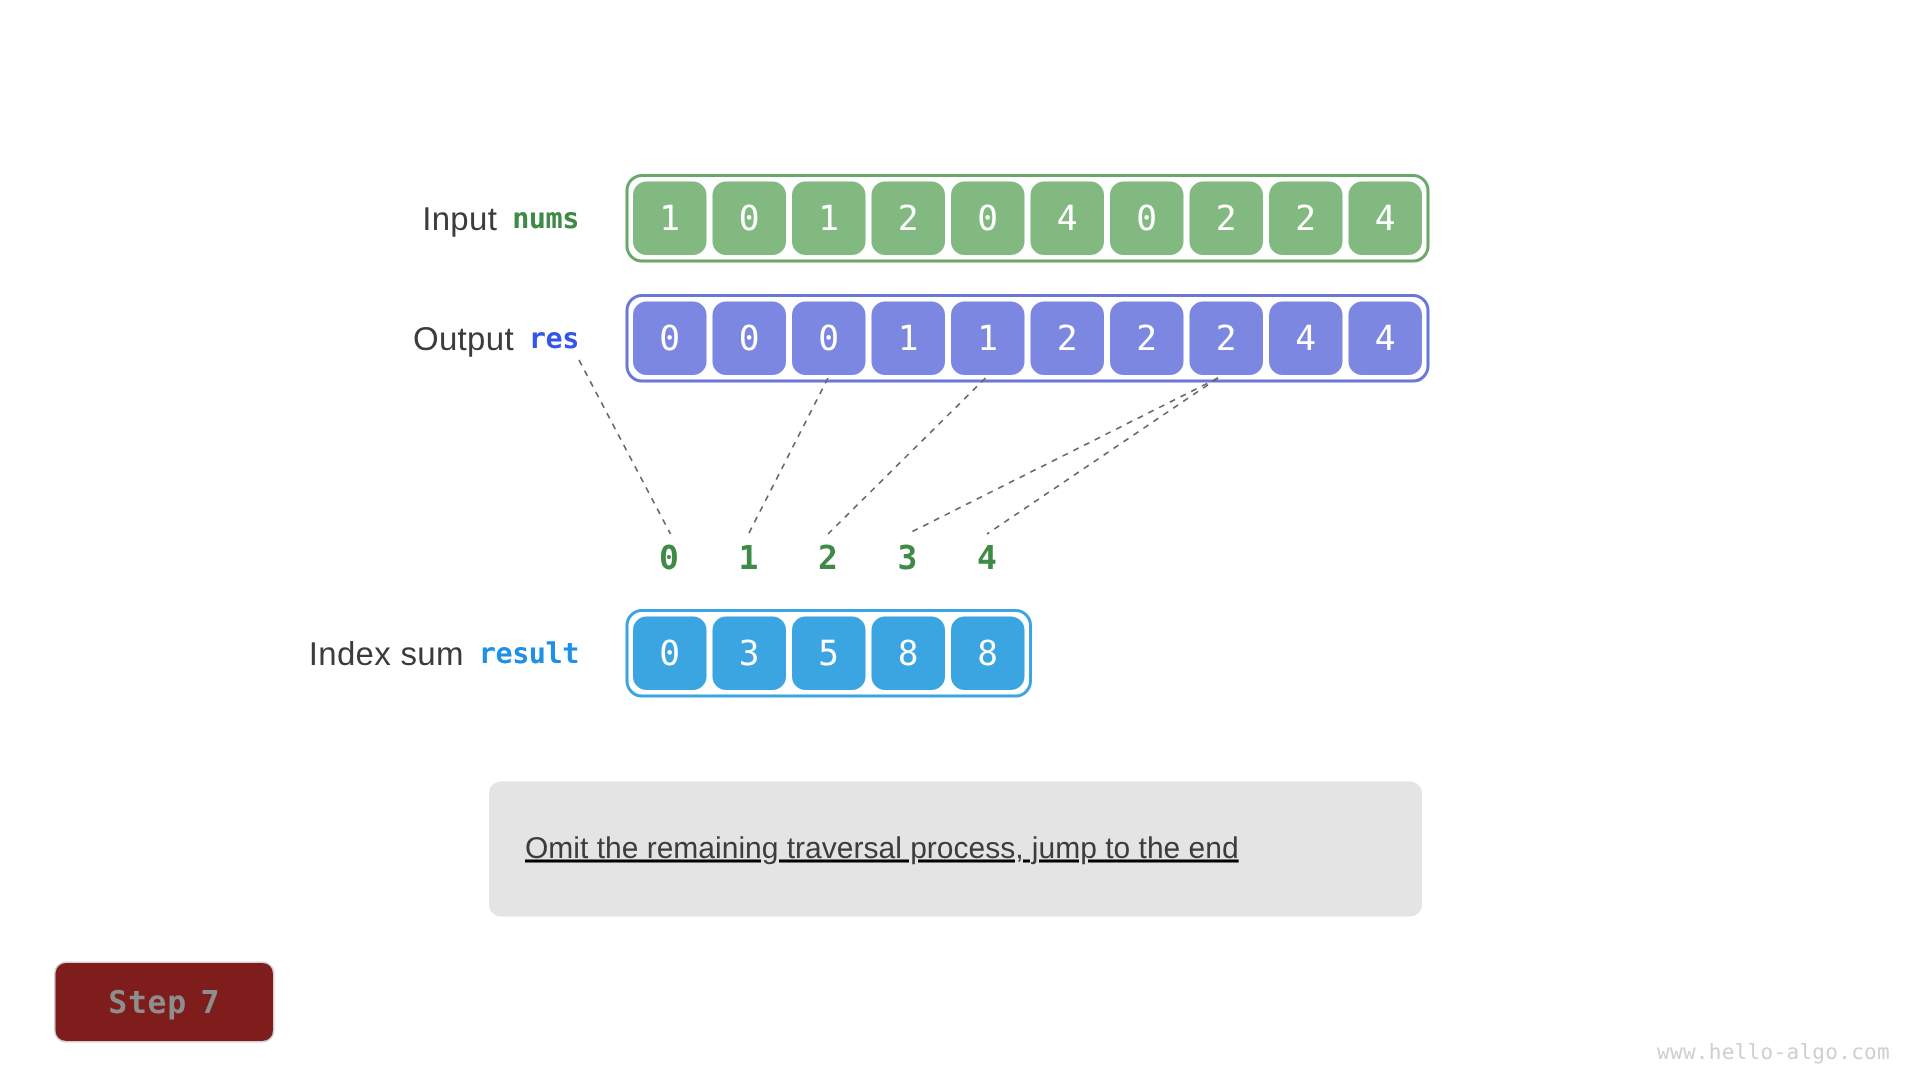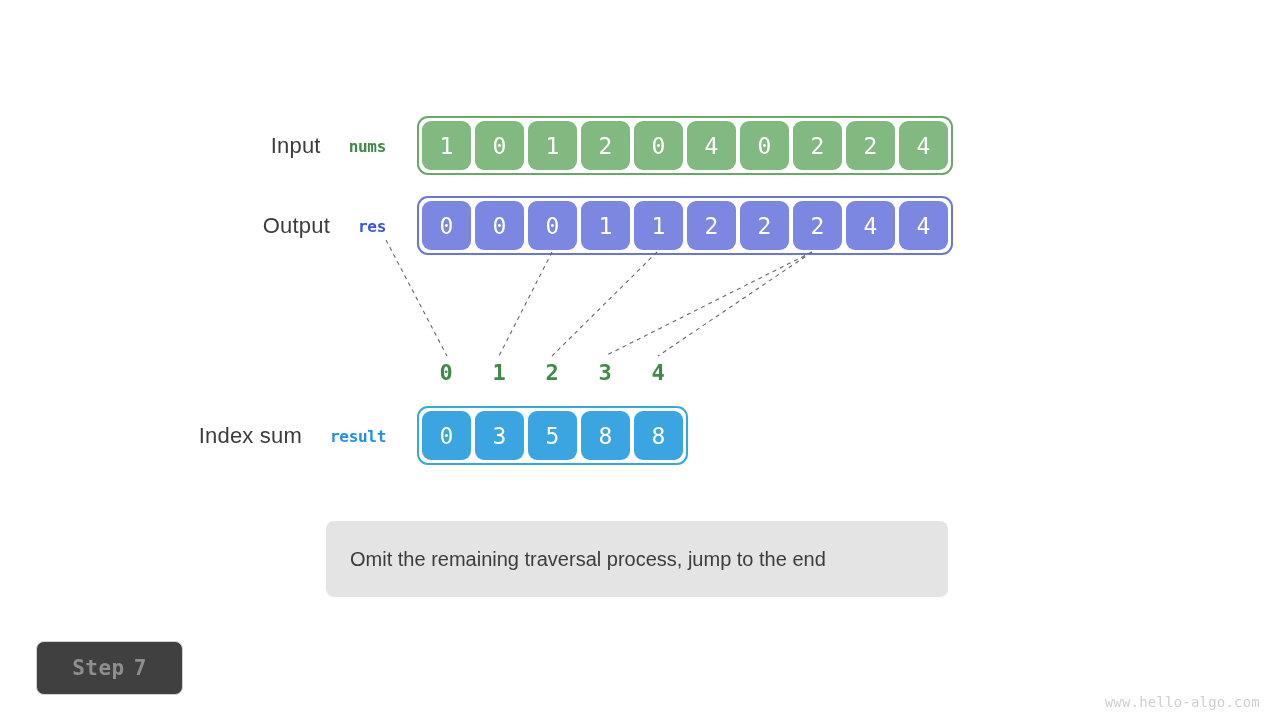--- a/index.html
+++ b/index.html
@@ -17,33 +17,33 @@
   }
 
   .stage { position: absolute; inset: 0; }
 
   
   .row-label {
     position: absolute;
     display: flex;
     align-items: center;
     justify-content: flex-end;
-    gap: 28px;
+    gap: 10px;
     white-space: nowrap;
     height: 30px;
   }
   .lbl-text {
     font-family: "Liberation Sans", sans-serif;
     font-size: 22px;
     color: #3c3c3c;
     letter-spacing: 0.2px;
   }
   .lbl-var {
     font-family: "DejaVu Sans Mono", monospace;
-    font-size: 16px;
+    font-size: 19px;
     font-weight: bold;
     letter-spacing: -0.3px;
   }
   .var-green { color: #3f8a46; }
   .var-blue  { color: #3355e8; }
   .var-cyan  { color: #1e90e8; }
 
   
   .array-box {
     position: absolute;
@@ -97,29 +97,30 @@
     width: 1280px; height: 720px;
     pointer-events: none;
   }
 
   
   .caption-box {
     position: absolute;
     left: 326px;
     top: 521px;
     width: 622px;
-    height: 76px;
+    height: 90px;
     background: #e4e4e4;
     border-radius: 8px;
     display: flex;
     flex-direction: column;
     justify-content: center;
     gap: 7px;
     padding: 0 24px;
     box-sizing: border-box;
+    text-decoration: underline;
   }
   .caption-line {
     font-family: "Liberation Sans", sans-serif;
     font-size: 20px;
     color: #3c3c3c;
     line-height: 24px;
     white-space: nowrap;
   }
   .caption-line .code {
     font-family: "DejaVu Sans Mono", monospace;
@@ -130,21 +131,21 @@
 
   
   .step-badge {
     position: absolute;
     left: 36px;
     top: 641px;
     width: 145px;
     height: 52px;
     border: 1.5px solid #d2d2d2;
     border-radius: 8px;
-    background: #404040;
+    background: #7f1d1d;
     display: flex;
     align-items: center;
     justify-content: center;
     gap: 9px;
     text-align: center;
   }
   .step-badge span {
     font-family: "DejaVu Sans Mono", monospace;
     font-size: 21px;
     font-weight: bold;

